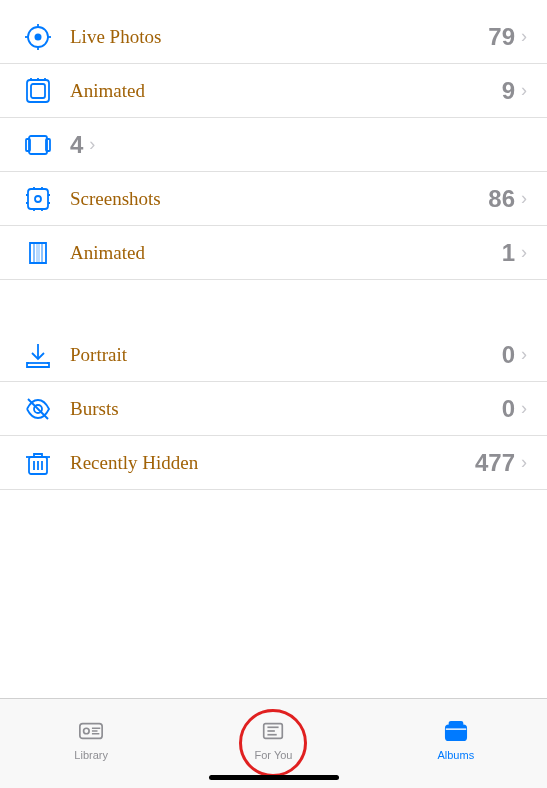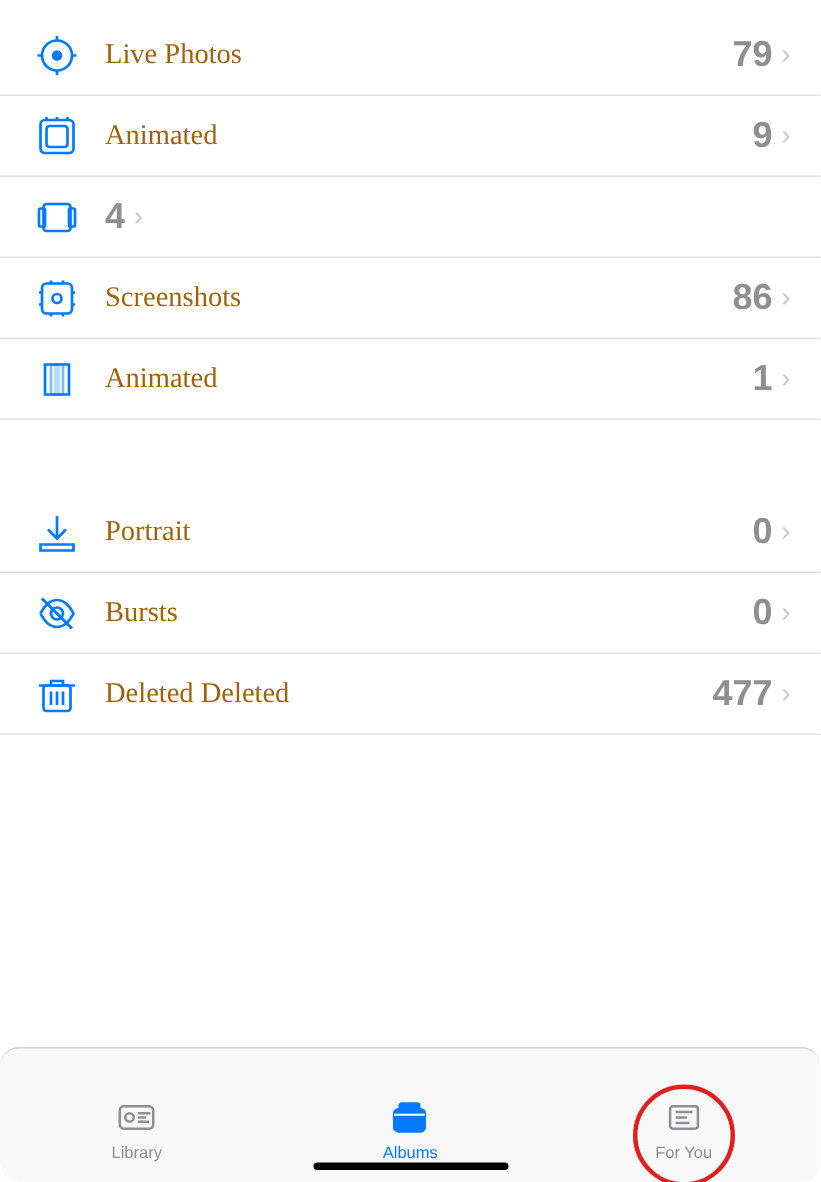--- a/index.html
+++ b/index.html
@@ -76,24 +76,23 @@
       height: 18px;
       background: #fff;
     }
 
     
     .tab-bar {
       height: 90px;
       background: rgba(248, 248, 248, 0.97);
       border-top: 1px solid #d0d0d0;
       display: flex;
-      align-items: center;
+      align-items: flex-start;
       padding-top: 8px;
       position: relative;
-      border-radius: 13px;
     }
 
     .tab-item {
       flex: 1;
       display: flex;
       flex-direction: column;
       align-items: center;
       gap: 4px;
       cursor: pointer;
       padding-top: 2px;
@@ -254,59 +253,59 @@
     <div class="item-icon">
           <svg viewBox="0 0 28 28" fill="none" stroke="#007AFF" stroke-width="1.8">
     <rect x="5" y="8" width="18" height="17" rx="2"></rect>
     <line x1="2" y1="8" x2="26" y2="8"></line>
     <path d="M10 8 L10 5 L18 5 L18 8"></path>
     <line x1="10" y1="12" x2="10" y2="21"></line>
     <line x1="14" y1="12" x2="14" y2="21"></line>
     <line x1="18" y1="12" x2="18" y2="21"></line>
   </svg>
         </div>
-    <span class="item-label">Deleted Deleted</span>
+    <span class="item-label">Recently Hidden</span>
     <span class="item-count">477</span>
     <span class="chevron">›</span>
   </div>
     </div>
 
 </div>
 
 <div class="tab-bar">
   <div id="tab-items-container" style="display:flex; width:100%; align-items:flex-start; padding-top:8px;">
       <div class="tab-item">
 
     <div class="tab-icon">
           <svg viewBox="0 0 28 28" fill="none" stroke="#8e8e93" stroke-width="1.8">
     <rect x="2" y="6" width="24" height="16" rx="3"></rect>
     <circle cx="9" cy="14" r="3"></circle>
     <path d="M15 11 L24 11 M15 14 L21 14 M15 17 L23 17"></path>
   </svg>
         </div>
     <span class="tab-label ">Library</span>
-  </div>
-      <div class="tab-item">
-
-    <div class="tab-icon">
-          <svg viewBox="0 0 28 28" fill="#007AFF" stroke="#007AFF" stroke-width="1.8">
-    <rect x="3" y="8" width="22" height="16" rx="3"></rect>
-    <rect x="7" y="4" width="14" height="4" rx="1.5"></rect>
-    <line x1="3" y1="12" x2="25" y2="12" stroke="#fff" stroke-width="1.5"></line>
-  </svg>
-        </div>
-    <span class="tab-label active">Albums</span>
   </div>
       <div class="tab-item for-you-tab">
     <div class="for-you-circle"></div>
     <div class="tab-icon">
           <svg viewBox="0 0 28 28" fill="none" stroke="#8e8e93" stroke-width="1.8">
     <rect x="4" y="6" width="20" height="16" rx="2"></rect>
     <line x1="8" y1="10" x2="20" y2="10"></line>
     <line x1="8" y1="14" x2="16" y2="14"></line>
     <line x1="8" y1="18" x2="18" y2="18"></line>
   </svg>
         </div>
     <span class="tab-label ">For You</span>
   </div>
+      <div class="tab-item">
+
+    <div class="tab-icon">
+          <svg viewBox="0 0 28 28" fill="#007AFF" stroke="#007AFF" stroke-width="1.8">
+    <rect x="3" y="8" width="22" height="16" rx="3"></rect>
+    <rect x="7" y="4" width="14" height="4" rx="1.5"></rect>
+    <line x1="3" y1="12" x2="25" y2="12" stroke="#fff" stroke-width="1.5"></line>
+  </svg>
+        </div>
+    <span class="tab-label active">Albums</span>
+  </div>
     </div>
   <div class="bottom-indicator"></div>
 </div>
 
 </body></html>

